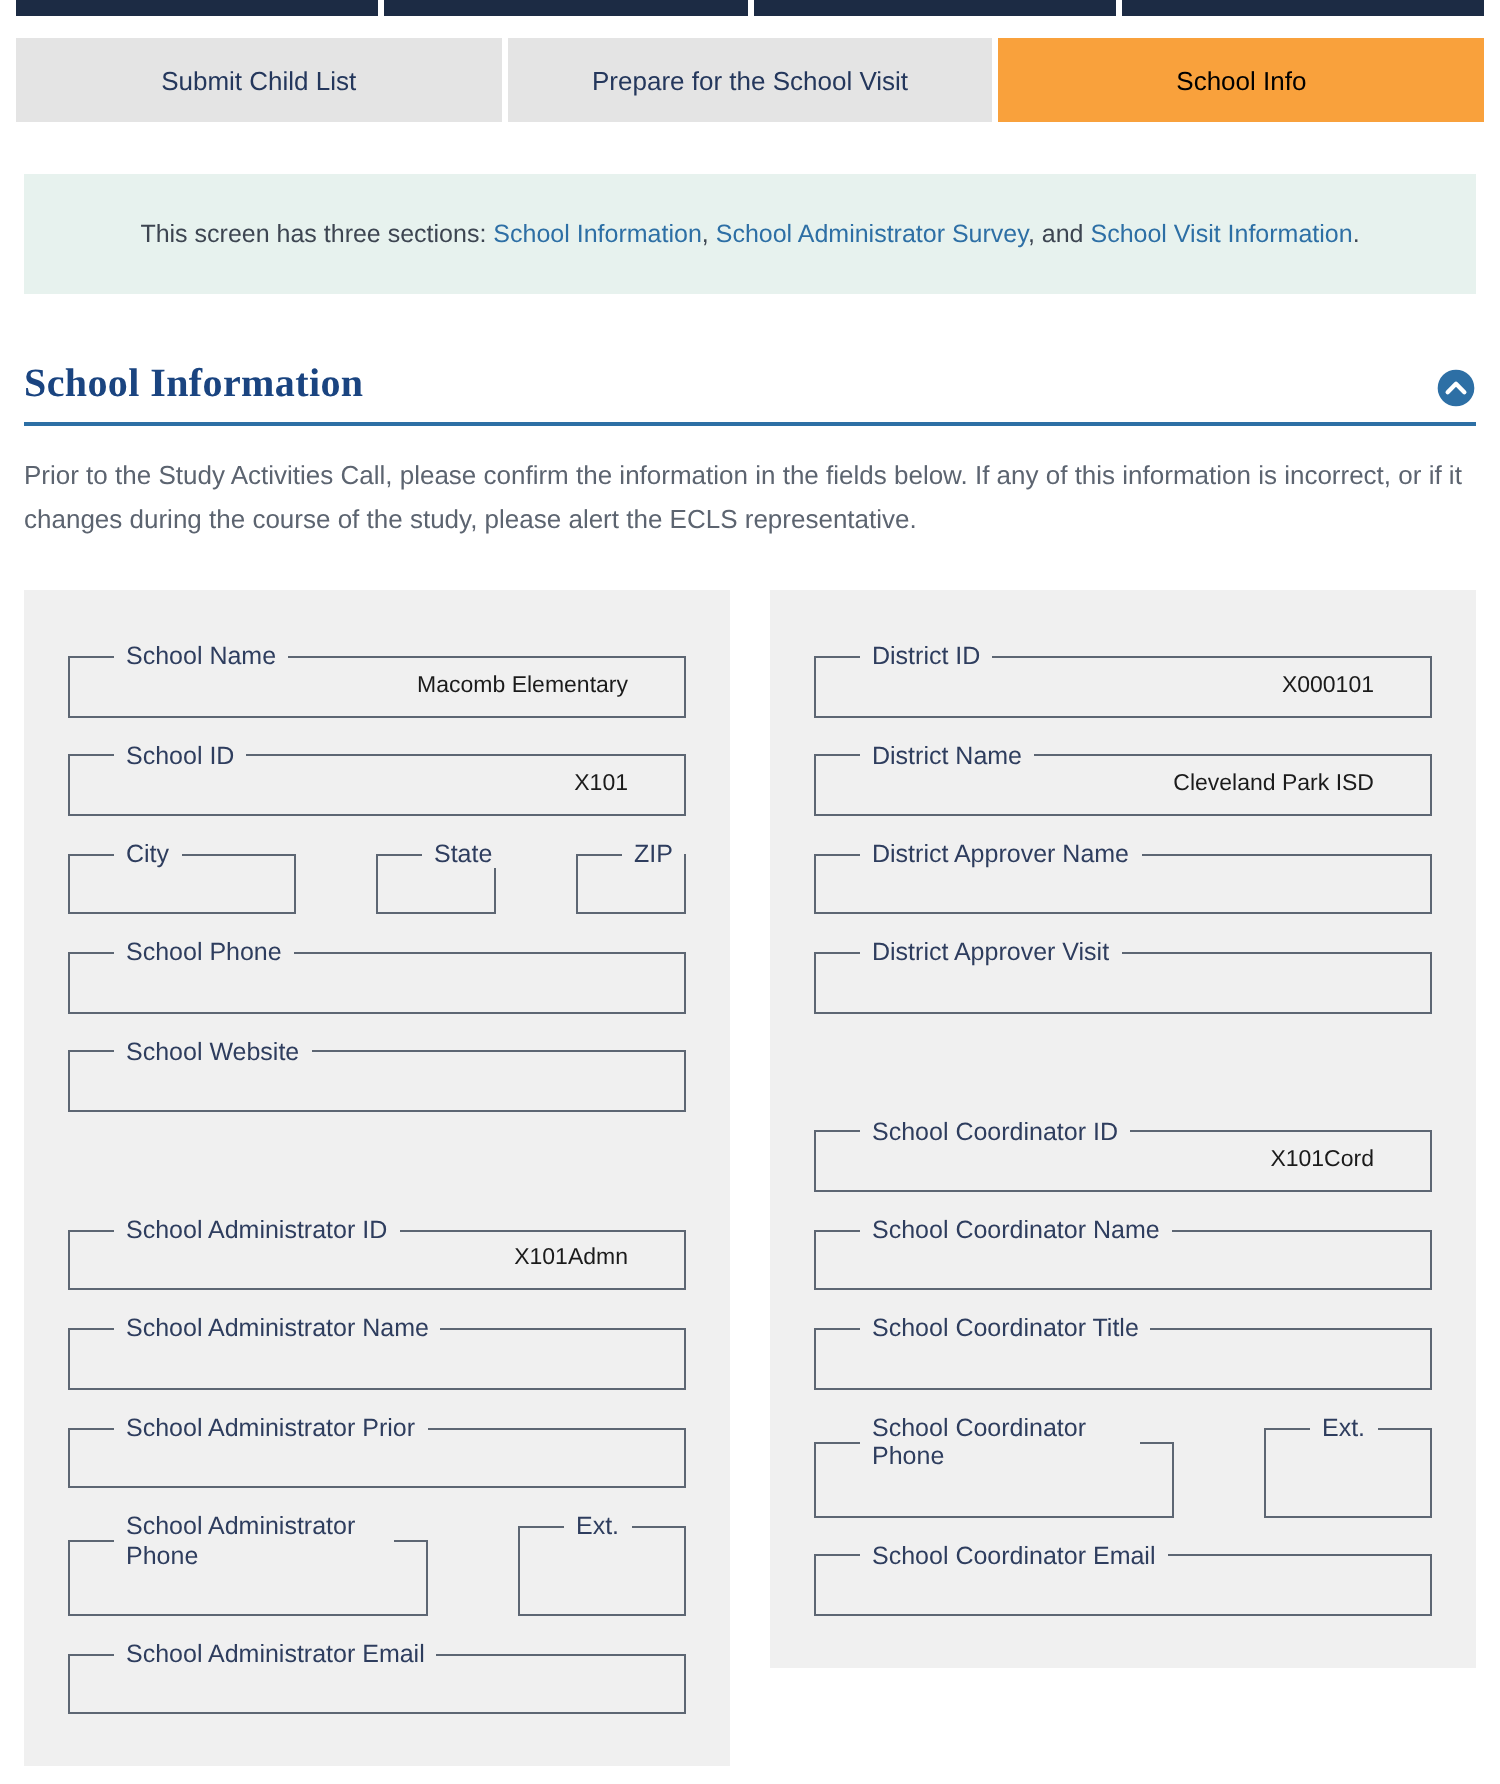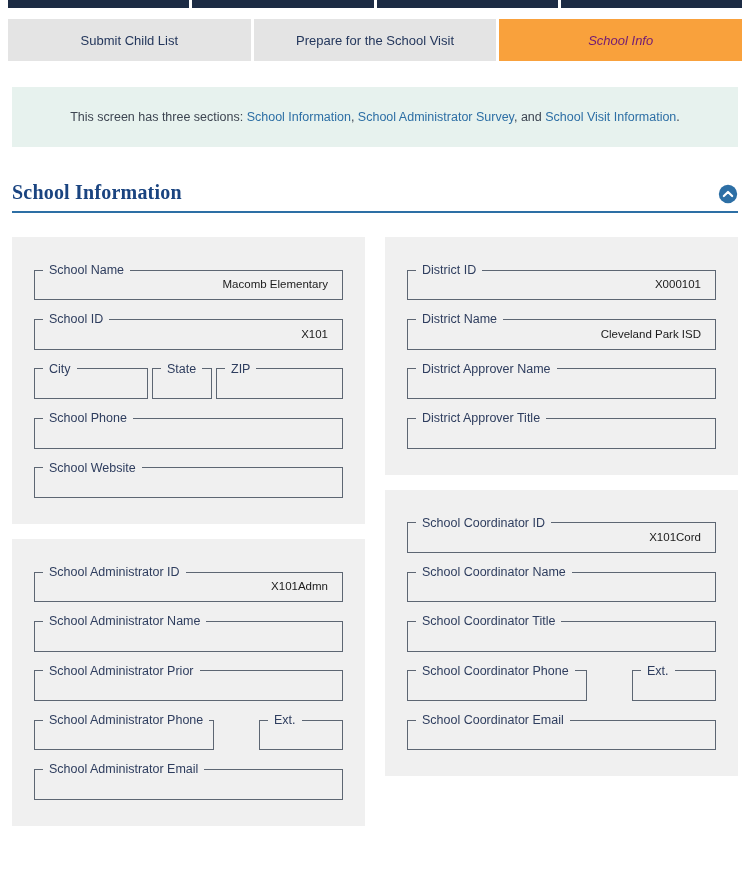--- a/index.html
+++ b/index.html
@@ -16,21 +16,21 @@
   .tabstrip { padding: 0 8px; }
   .darkbars { display: flex; gap: 3px; }
   .darkbars .bar { flex: 1; height: 8px; background: #1c2b44; }
   .tabs { display: flex; gap: 3px; margin-top: 11px; }
   .tab {
     flex: 1; height: 42px;
     display: flex; align-items: center; justify-content: center;
     background: #e4e4e4; color: #24375c;
     font-size: 13px; cursor: pointer; text-align: left;
   }
-  .tab.active { background: #f9a13c; color: #701a75; font-style: italic; }
+  .tab.active { background: #f9a13c; color: #000000; }
 
   
   .banner {
     margin: 26px 12px 0;
     background: #e7f2ee;
     padding: 23px 10px;
     text-align: center;
     font-size: 12.5px;
     color: #3d4551;
   }
@@ -54,40 +54,40 @@
 
   .desc {
     color: #5c6470; font-size: 13px; line-height: 1.7;
     margin: 14px 0 0; max-width: 726px;
   }
 
   
   .panels { display: flex; gap: 20px; margin-top: 24px; align-items: flex-start; }
   .col { flex: 1; display: flex; flex-direction: column; min-width: 0; }
   .panel { background: #f0f0f0; padding: 26px 22px 14px; }
-  .panel + .panel { margin-top: 15px; }
+  .panel + .panel { margin-top: 0; }
 
   fieldset.field {
     border: 1px solid #5d6673;
-    margin: 0 0 12px; padding: 0 2px 2px; min-width: 0;
+    margin: 0 0 12px; padding: 0 16px 2px; min-width: 0;
   }
   fieldset.field legend {
     font-size: 12.5px; color: #2e3d5e;
     padding: 0 6px; margin-left: 6px; line-height: 1.15;
   }
   .field input {
     display: block; width: 100%;
     border: 0; background: transparent; outline: none;
     font-family: "Liberation Sans", sans-serif;
     font-size: 11.5px; color: #1b1b1b;
     padding: 1px 12px 7px;
     text-align: right;
   }
 
-  .row { display: flex; gap: 4px; }
+  .row { display: flex; gap: 40px; }
   .row .grow { flex: 1; min-width: 0; }
   .w-city  { width: 114px; flex: none; }
   .w-state { width: 60px;  flex: none; }
   .phone-row { display: flex; justify-content: space-between; }
   .w-phone { width: 180px; flex: none; }
   .w-ext   { width: 84px;  flex: none; }
 </style>
 </head>
 <body>
 
@@ -114,20 +114,21 @@
     <div class="section-head">
       <h1 class="section-title">School Information</h1>
       <button class="chevron-btn" title="">
         <svg width="20" height="20" viewBox="0 0 24 24">
           <circle cx="12" cy="12" r="11" fill="#2d6fa5"></circle>
           <path d="M7 14.5l5-5 5 5" stroke="#ffffff" stroke-width="2.6" fill="none" stroke-linecap="round" stroke-linejoin="round"></path>
         </svg>
       </button>
     </div>
 
+    <p class="desc">Prior to the Study Activities Call, please confirm the information in the fields below. If any of this information is incorrect, or if it changes during the course of the study, please alert the ECLS representative.</p>
 
     <div class="panels">
 
       <div class="col">
 
         <div class="panel">
           <fieldset class="field">
             <legend>School Name</legend>
             <input type="text" value="Macomb Elementary" style="">
           </fieldset>
@@ -199,21 +200,21 @@
           </fieldset>
           <fieldset class="field">
             <legend>District Name</legend>
             <input type="text" value="Cleveland Park ISD" style="">
           </fieldset>
           <fieldset class="field">
             <legend>District Approver Name</legend>
             <input type="text" value="" style="">
           </fieldset>
           <fieldset class="field">
-            <legend>District Approver Title</legend>
+            <legend>District Approver Visit</legend>
             <input type="text" value="" style="">
           </fieldset>
         </div>
 
         <div class="panel">
           <fieldset class="field">
             <legend>School Coordinator ID</legend>
             <input type="text" value="X101Cord" style="">
           </fieldset>
           <fieldset class="field">

